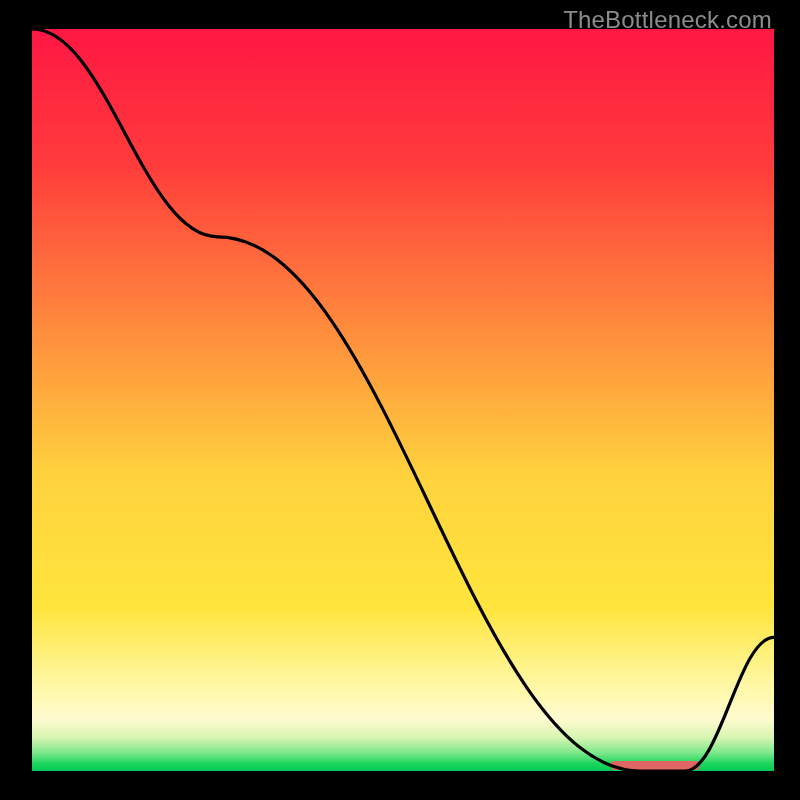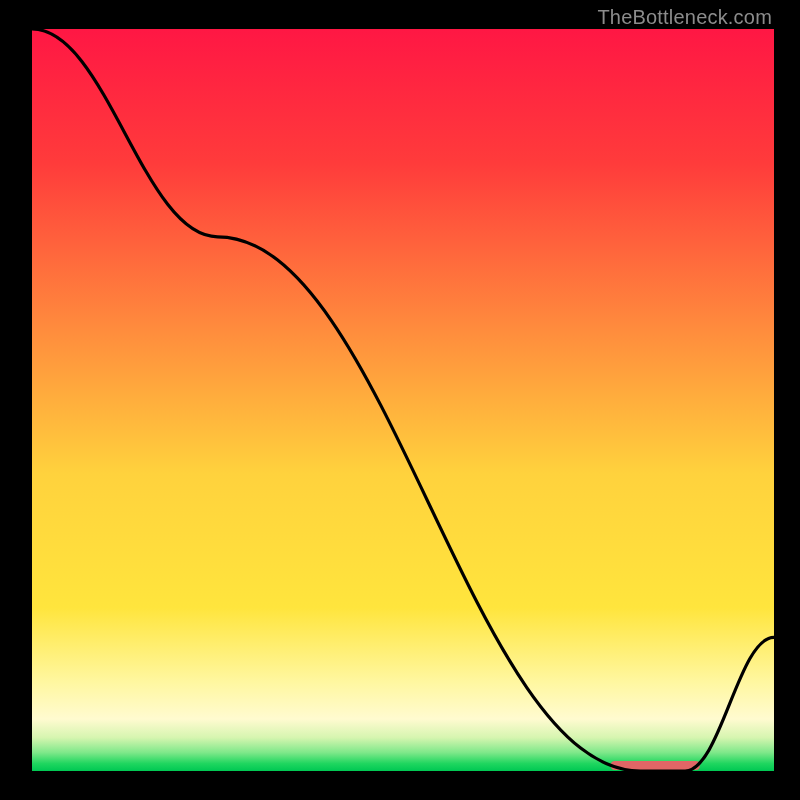--- a/index.html
+++ b/index.html
@@ -31,21 +31,21 @@
     left: 0;
     top: 0;
     width: 742px;
     height: 742px;
   }
   .attribution {
     position: absolute;
     top: 6px;
     right: 28px;
     color: #8c8c8c;
-    font-size: 20px;
+    font-size: 24px;
     font-weight: 500;
     letter-spacing: 0.2px;
   }
   svg { display: block; }
 </style>
 </head>
 <body>
 
 <div class="attribution">TheBottleneck.com</div>
 

